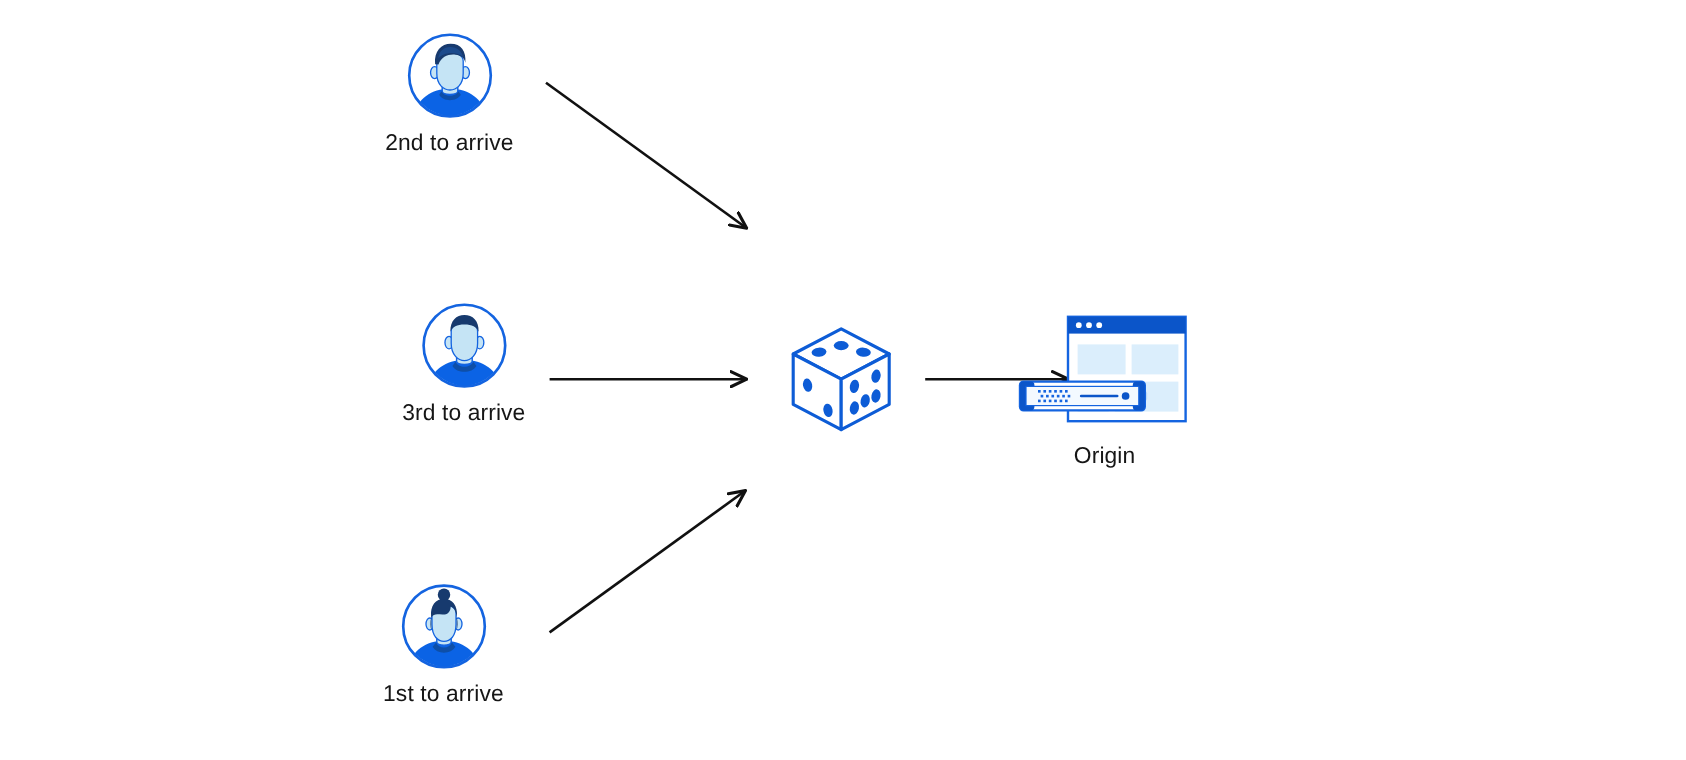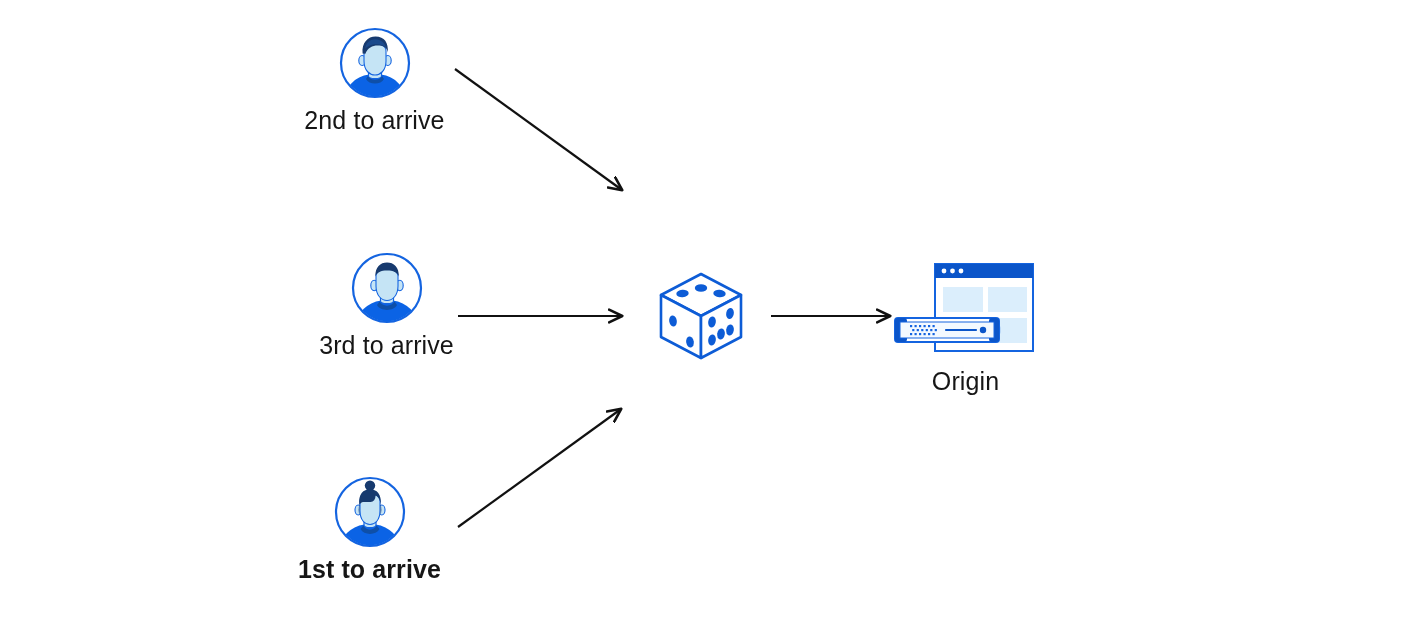--- a/index.html
+++ b/index.html
@@ -20,21 +20,21 @@
   }
   .node {
     position: absolute;
     display: flex;
     flex-direction: column;
     align-items: center;
   }
   .node-label {
     margin-top: 10px;
     font-family: "Liberation Sans", sans-serif;
-    font-size: 25px;
+    font-size: 19px;
     line-height: 22px;
     color: #161616;
     white-space: nowrap;
     text-align: center;
     letter-spacing: 0.1px;
   }
   .icon-wrap {
     display: block;
     line-height: 0;
   }
@@ -42,23 +42,23 @@
     position: absolute;
     left: 0;
     top: 0;
     width: 1405px;
     height: 633px;
     pointer-events: none;
   }
   
   .n-client2 { left: 297px; top: 27px;  width: 155px; }
   .n-client3 { left: 309px; top: 252px; width: 155px; }
-  .n-client1 { left: 292px; top: 476px; width: 155px; font-weight: bold; }
+  .n-client1 { left: 292px; top: 486px; width: 155px; }
   .n-dice    { left: 655px; top: 268px; width: 92px; }
-  .n-origin  { left: 893px; top: 260px; width: 145px; }
+  .n-origin  { left: 848px; top: 260px; width: 145px; }
 </style>
 </head>
 <body>
 
 <div id="canvas">
 
   <svg id="arrow-layer" viewBox="0 0 1405 633" xmlns="http://www.w3.org/2000/svg">
     <defs>
       <marker id="ah" viewBox="0 0 10 10" refX="9" refY="5" markerWidth="7" markerHeight="7" orient="auto-start-reverse">
         <path d="M 0.6 0.9 L 9.2 5 L 0.6 9.1" fill="none" stroke="#111111" stroke-width="1.7" stroke-linecap="round" stroke-linejoin="round"></path>

